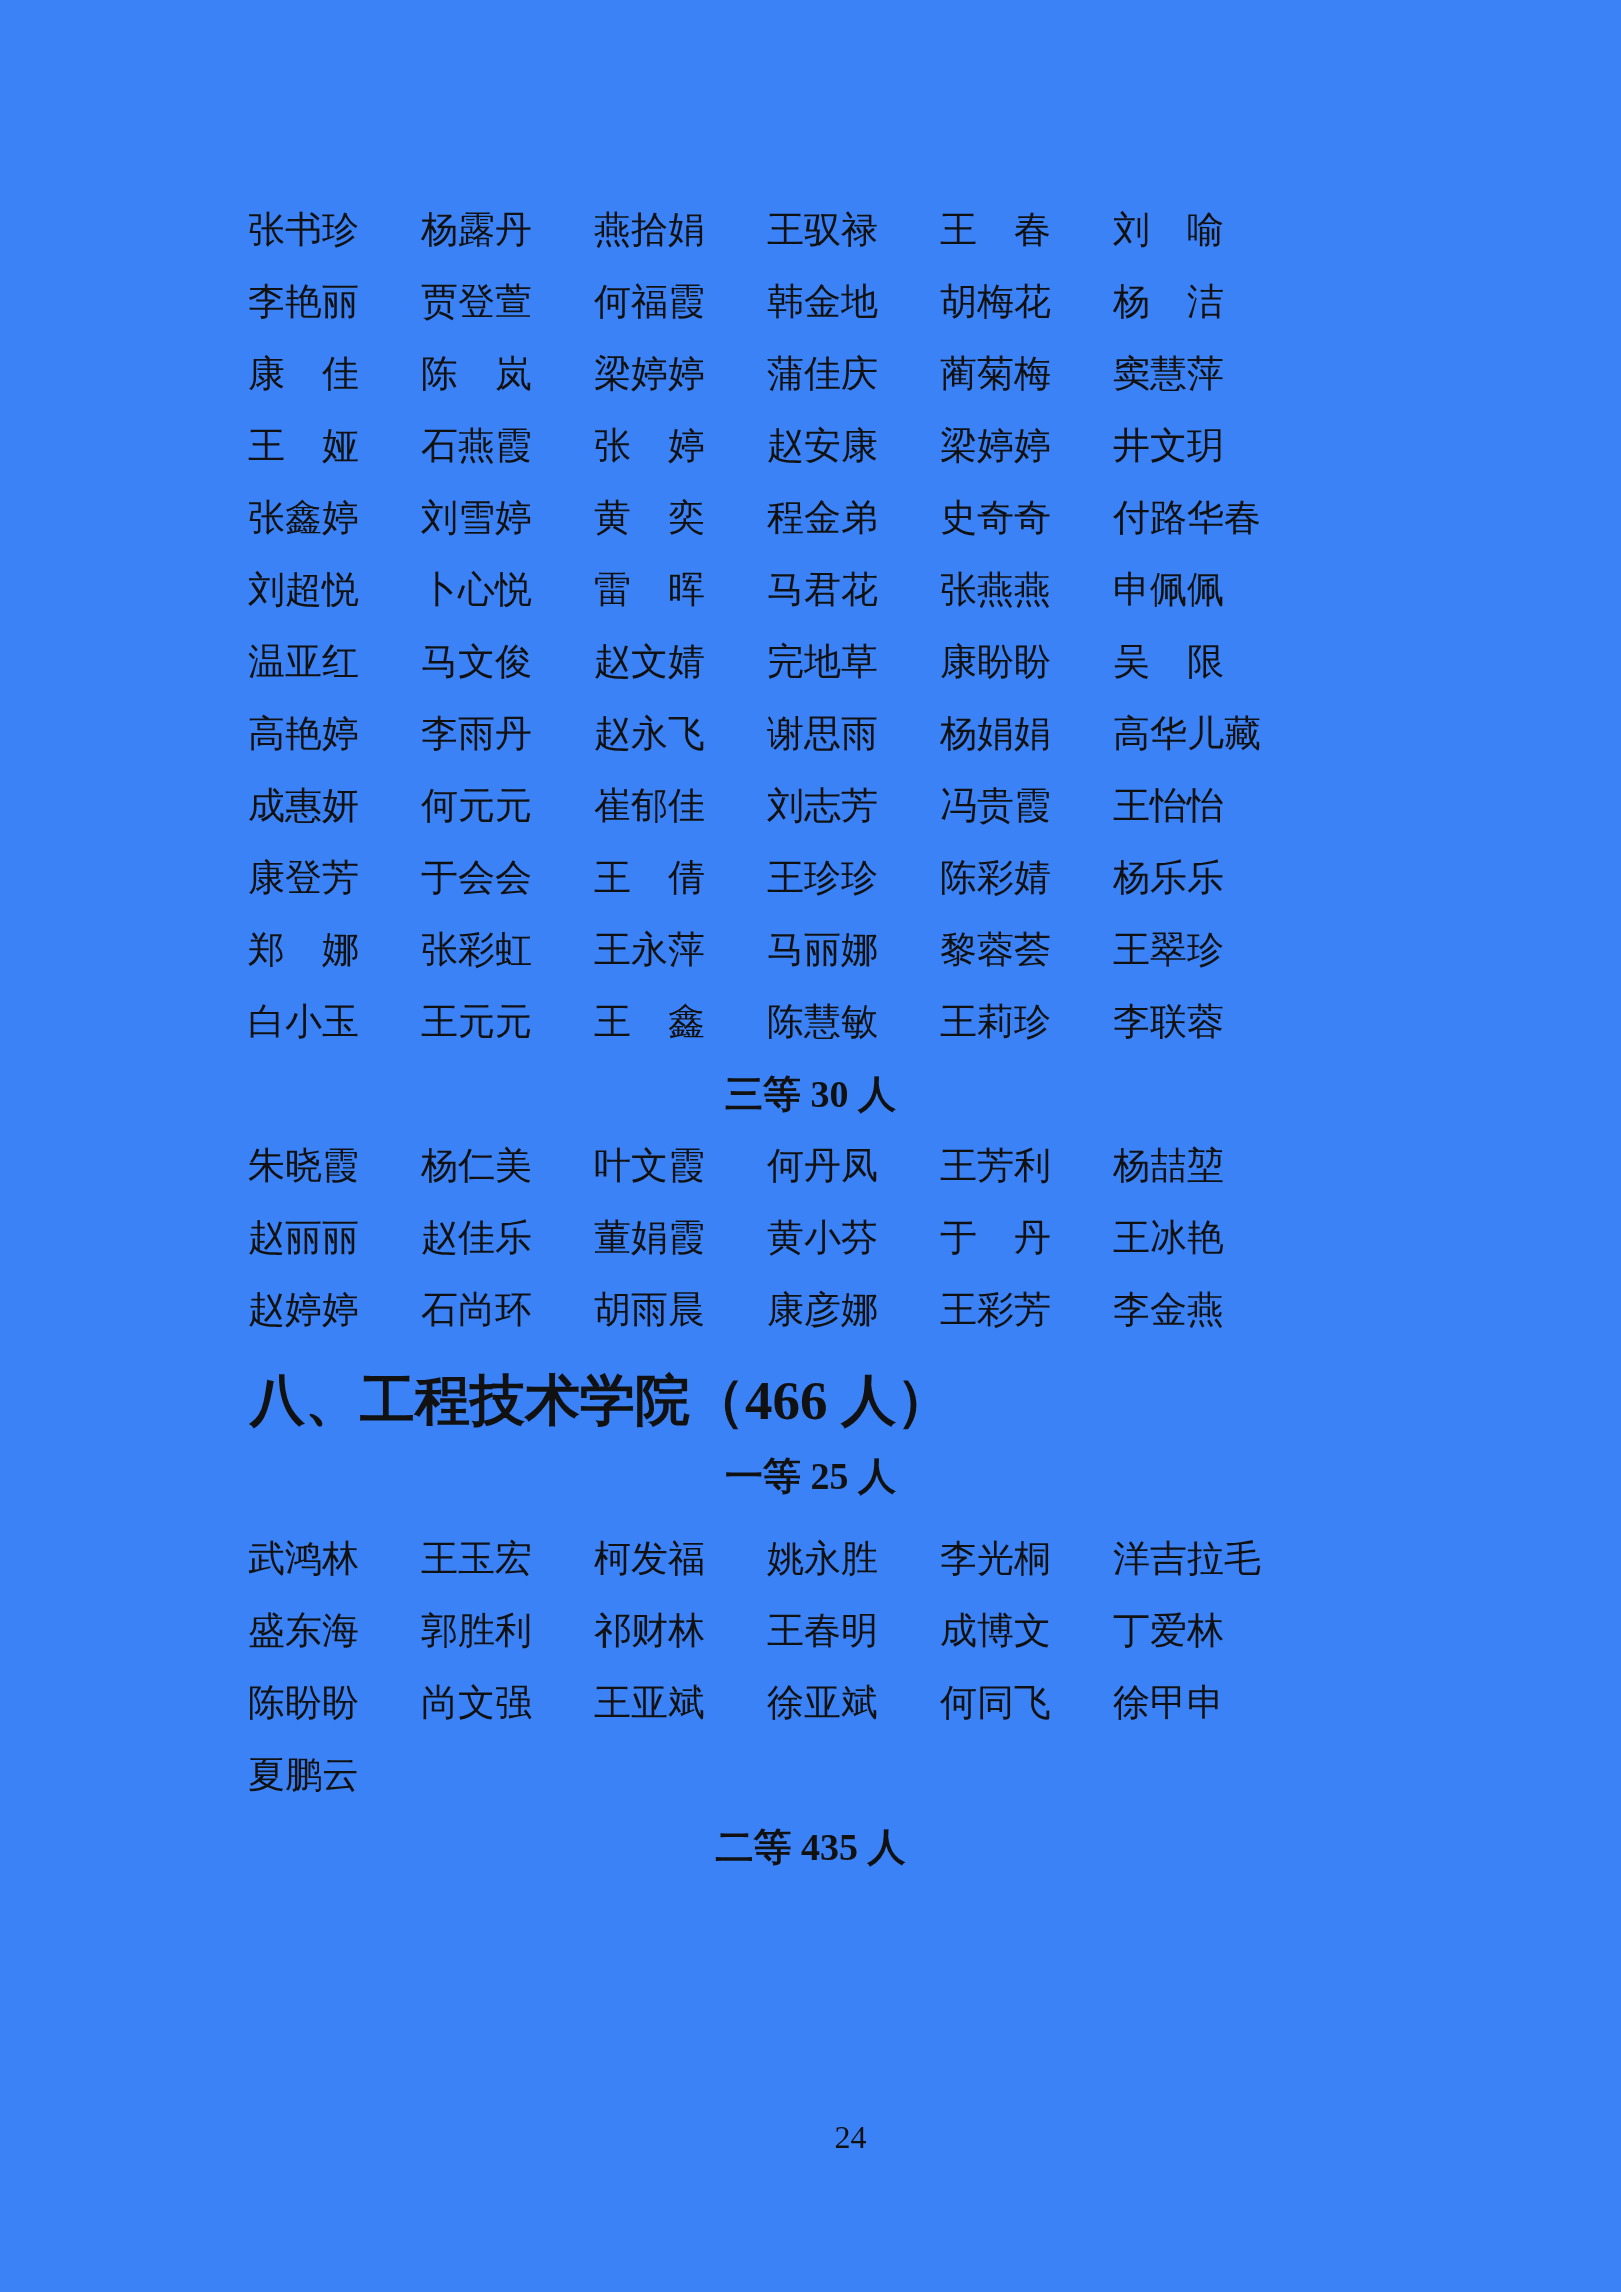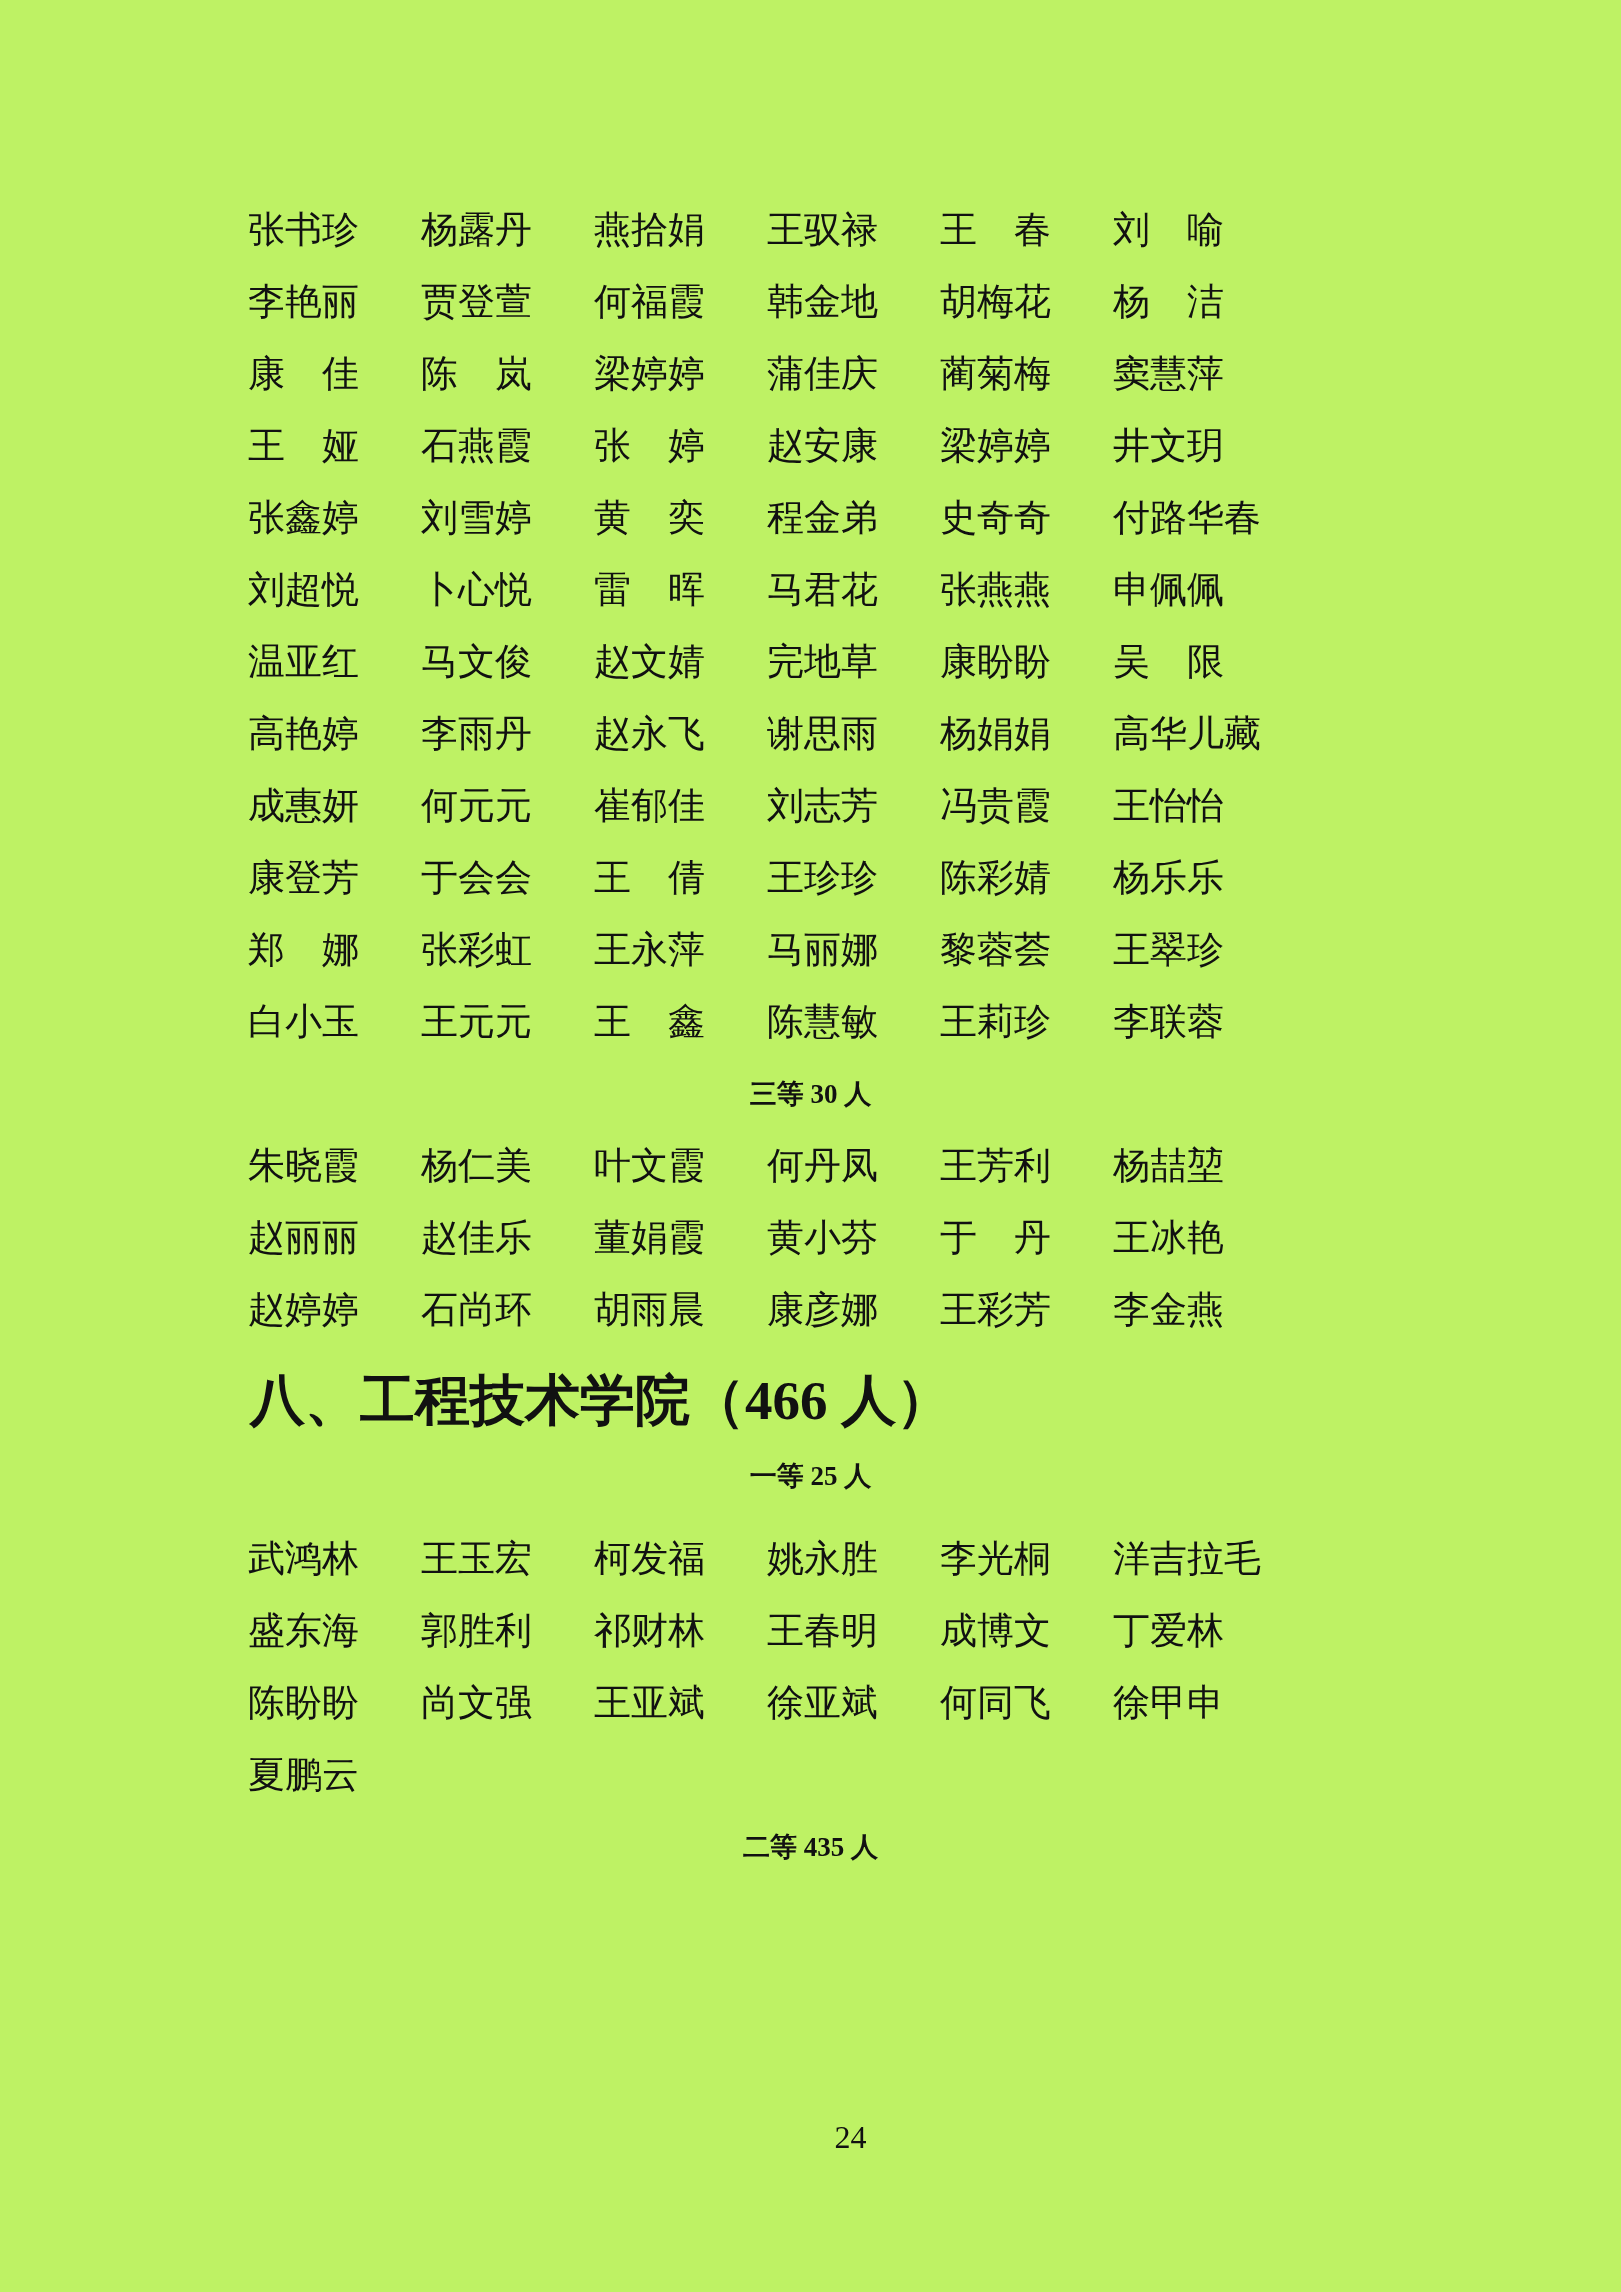--- a/index.html
+++ b/index.html
@@ -1,19 +1,19 @@
 <!DOCTYPE html>
 <html><head>
 <meta charset="utf-8">
 <style>
   html,body{margin:0;padding:0;background:#888;}
   .page{
     position:relative;
     width:1621px;height:2293px;
-    background:#bef264;
+    background:#3b82f6;
     margin:0 auto;
     overflow:hidden;
     font-family:"Liberation Serif","DejaVu Serif",serif;
     color:#111;
   }
   .content{position:absolute;top:194px;left:0;width:1621px;}
   .row{
     height:72px;line-height:72px;
     margin-left:248px;
     white-space:nowrap;
@@ -21,21 +21,21 @@
   }
   .cell{
     display:inline-block;
     width:173px;
     white-space:nowrap;
     vertical-align:top;
   }
   .tier-heading{
     height:72px;line-height:72px;
     text-align:center;
-    font-size:27px;
+    font-size:38px;
     font-weight:700;
   }
   .college-heading{
     height:78px;line-height:78px;
     margin-top:15.7px;
     margin-left:250px;
     font-size:55px;
     font-weight:700;
   }
   .tier1-rows-offset{margin-top:11.8px;}

